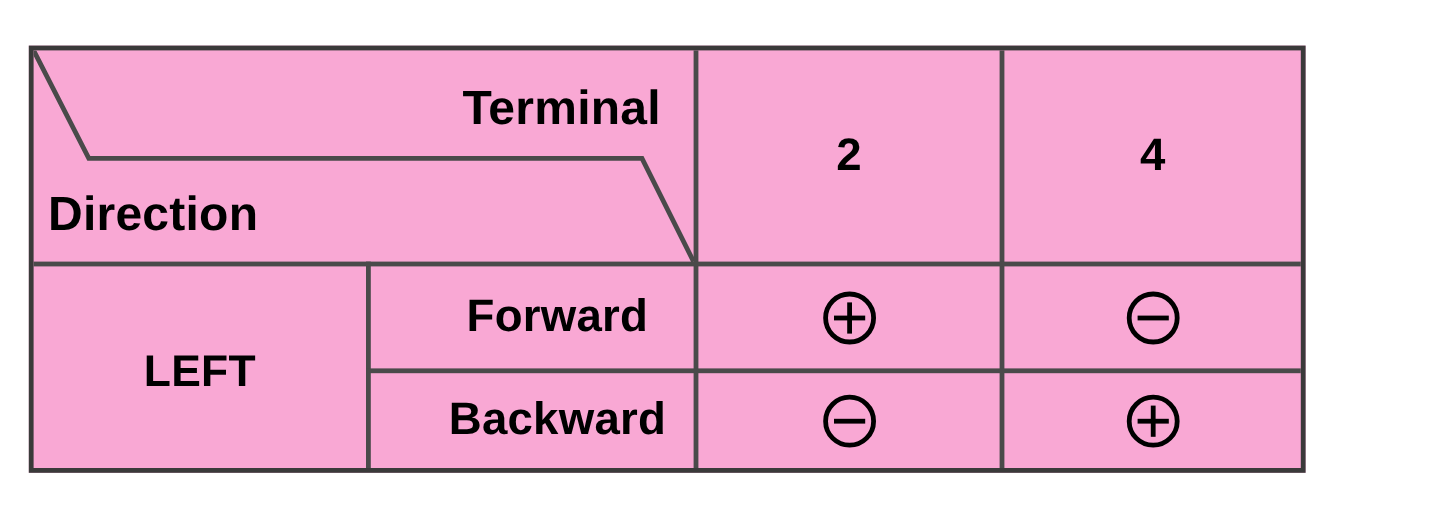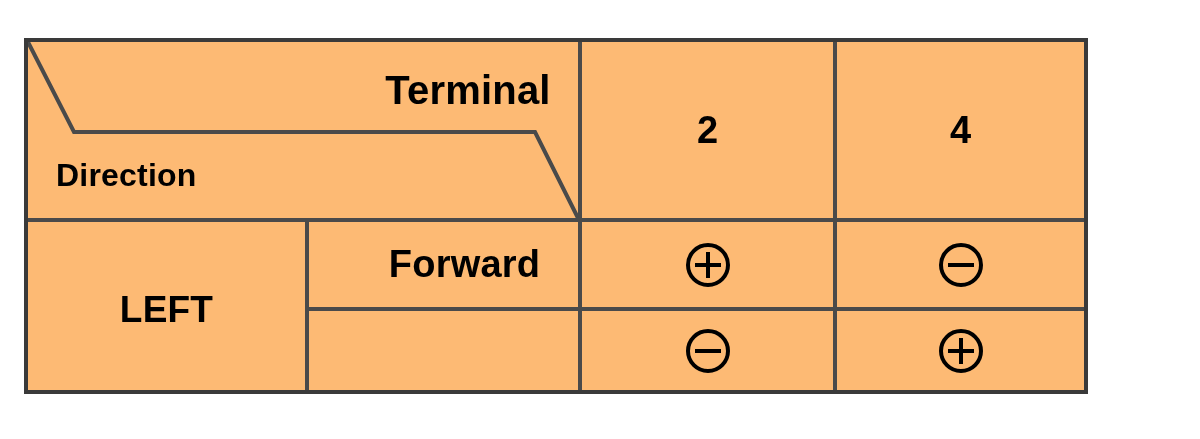--- a/index.html
+++ b/index.html
@@ -24,21 +24,21 @@
 
   
   .table-frame {
     position: absolute;
     left: 24px;
     top: 38px;
     width: 1064px;
     height: 356px;
     box-sizing: border-box;
     border: 4px solid #3a3a3a;
-    background: #fdba74;
+    background: #f9a8d4;
   }
 
   
   .vline {
     position: absolute;
     top: 0;
     width: 4px;
     background: #4a4a4a;
   }
   .hline {
@@ -76,23 +76,23 @@
     top: 26px;
     width: 220px;
     text-align: center;
     font-size: 40px;
     font-weight: bold;
     letter-spacing: 0.2px;
     white-space: nowrap;
   }
   .hdr-direction {
     position: absolute;
-    left: 28px;
+    left: 12px;
     top: 115px;
-    font-size: 32px;
+    font-size: 40px;
     font-weight: bold;
     letter-spacing: 0.2px;
     white-space: nowrap;
   }
 
   
   .term-head {
     position: absolute;
     top: 0;
     height: 176px;
@@ -205,20 +205,21 @@
     <div class="term-head c2">2</div>
     <div class="term-head c4">4</div>
 
     <div class="motor-cell">
       <div class="motor-name">
         <span>LEFT</span>
       </div>
     </div>
 
     <div class="dir-cell r1">Forward</div>
+    <div class="dir-cell r2">Backward</div>
 
     <div class="pol-cell c2 r1">
       <div class="pol-sym plus">
         <div class="ring"></div>
         <div class="bar-h"></div>
         <div class="bar-v"></div>
       </div>
     </div>
     <div class="pol-cell c4 r1">
       <div class="pol-sym minus">

